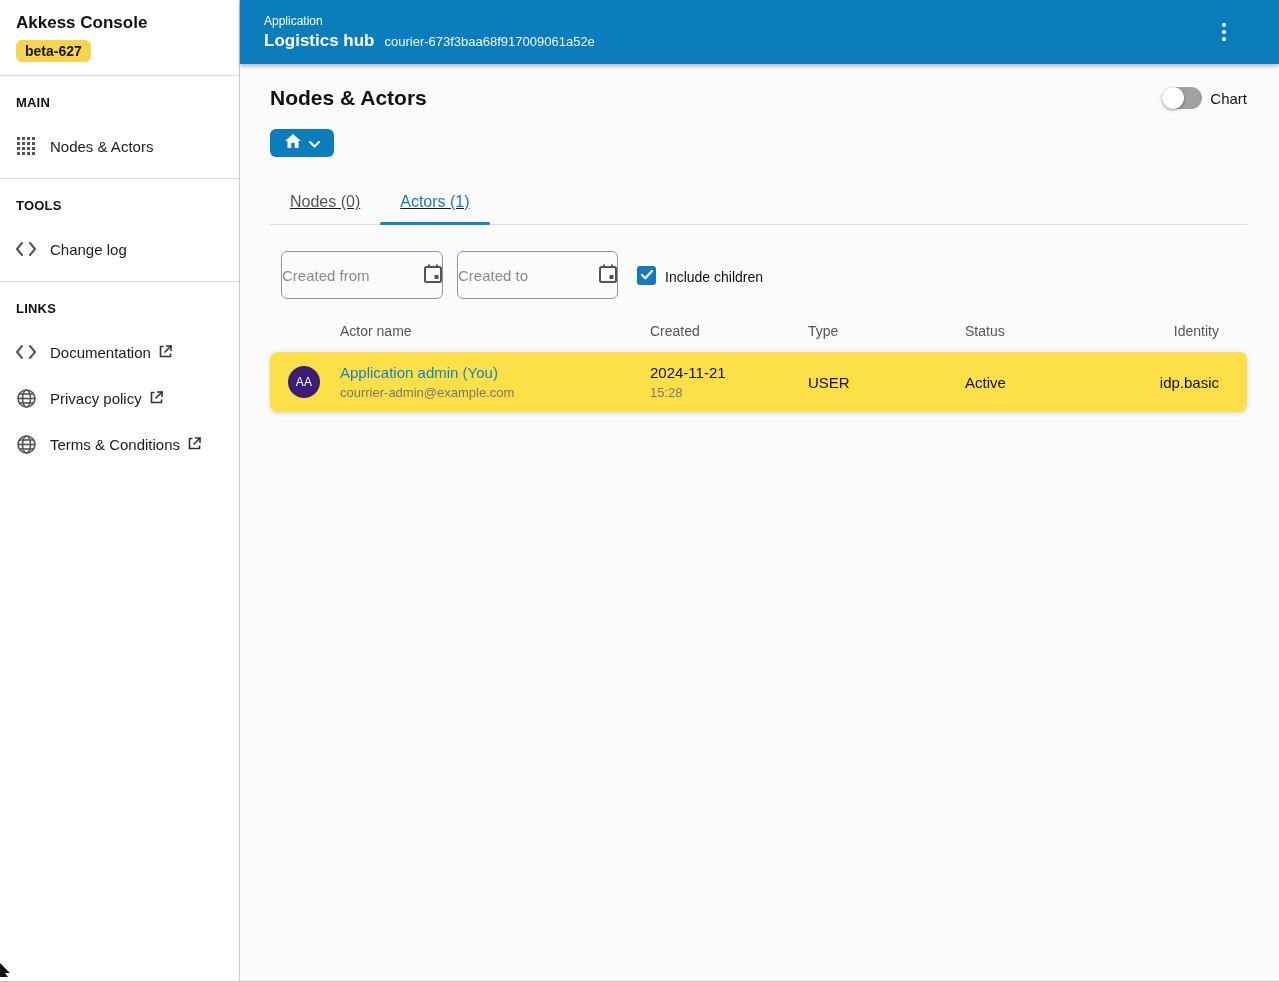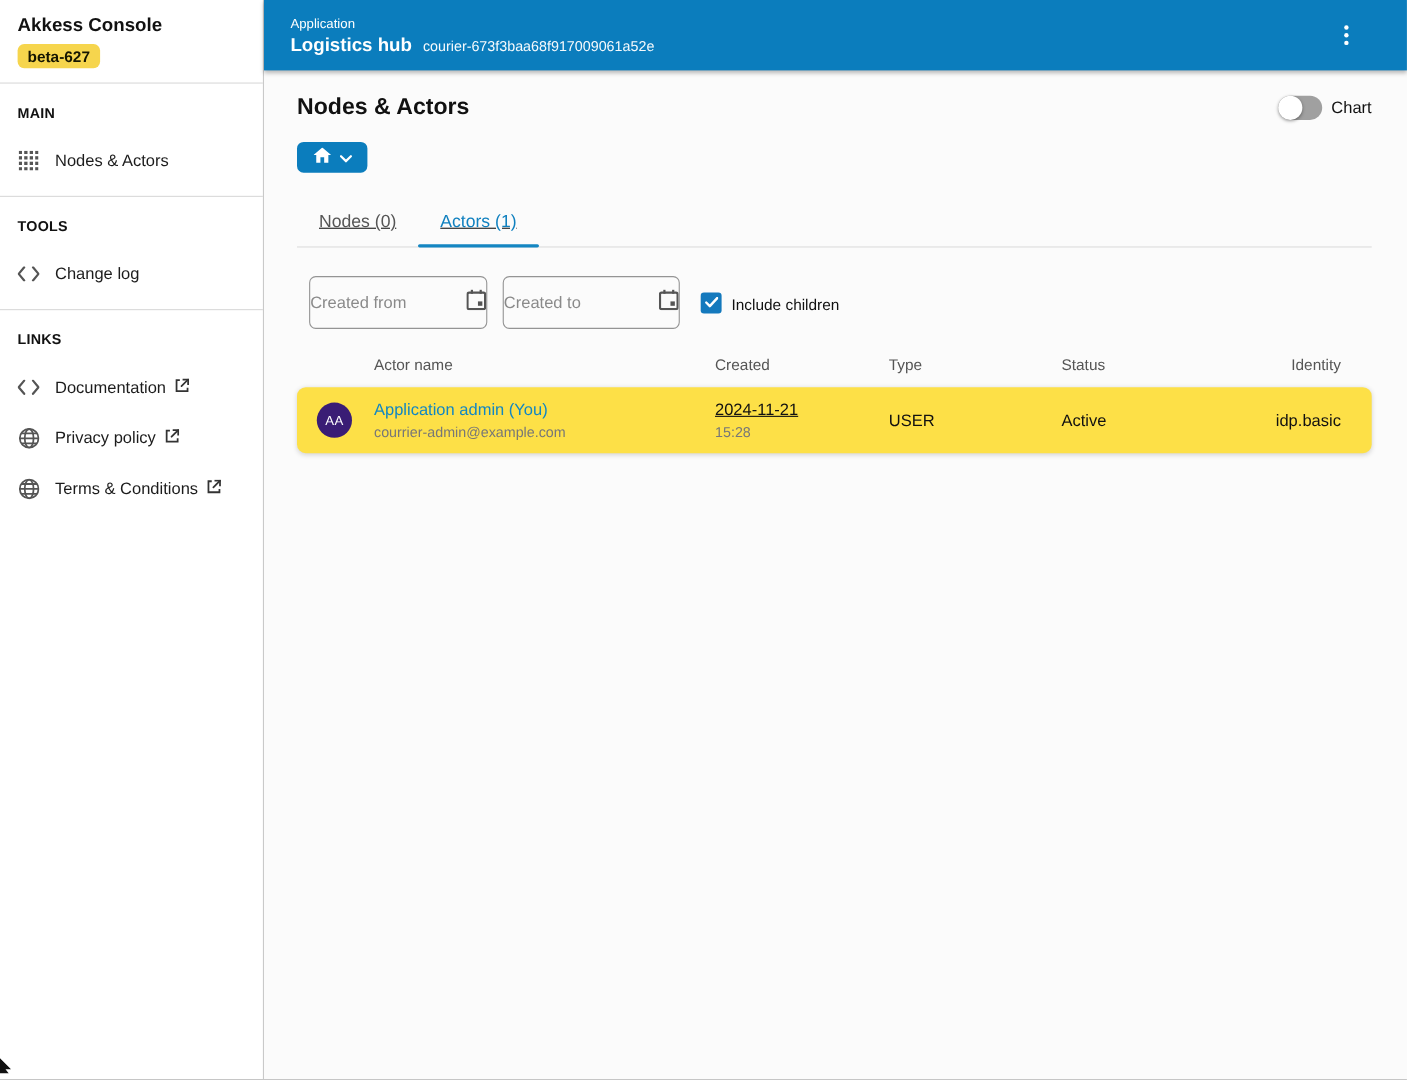--- a/index.html
+++ b/index.html
@@ -136,21 +136,21 @@
     height:60px; align-items:center; cursor:pointer;
   }
   .avatar-cell { display:flex; justify-content:flex-start; padding-left:18px; }
   .avatar {
     width:32px; height:32px; border-radius:50%; background:#3a1d75;
     color:#fff; font-size:12px; display:flex; align-items:center; justify-content:center;
     letter-spacing:.3px;
   }
   .actor-name { font-size:15px; color:#1186c3; font-weight:500; cursor:pointer; }
   .actor-email { font-size:13px; color:#777; margin-top:4px; }
-  .created-date { font-size:15px; color:#111;text-decoration:underline; }
+  .created-date { font-size:15px; color:#111; }
   .created-time { font-size:13px; color:#777; margin-top:4px; }
   .cell-plain { font-size:15px; color:#111; }
   .cell-right { text-align:right; padding-right:28px; font-size:15px; color:#111; }
 
   .cursor-pointer-gfx { position:absolute; left:0; bottom:0; z-index:9; }
 </style>
 </head>
 <body>
 
 <nav class="sidebar">

